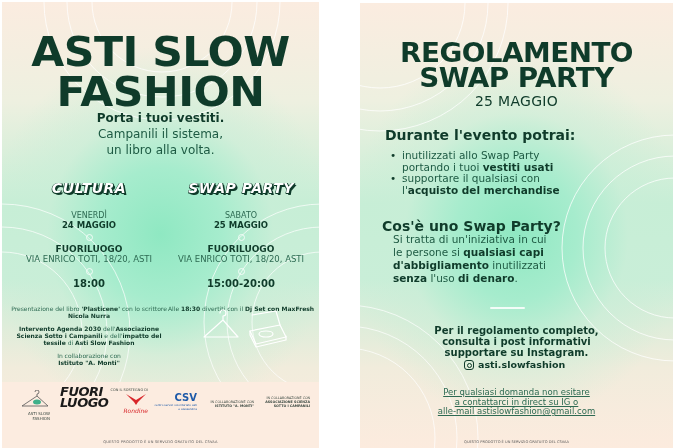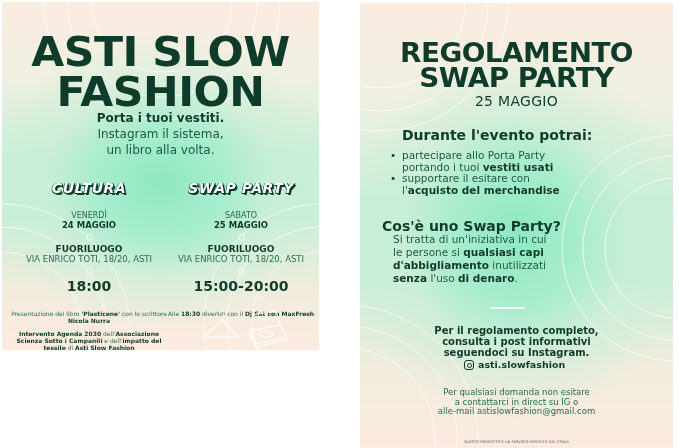--- a/index.html
+++ b/index.html
@@ -6,21 +6,21 @@
   html, body { width: 679px; height: 448px; background: #ffffff; overflow: hidden; }
   body { position: relative; font-family: "DejaVu Sans", "Liberation Sans", sans-serif; color: #0d3a2a; }
 
   .poster {
     position: absolute;
     overflow: hidden;
     background:
       radial-gradient(ellipse 55% 42% at 50% 52%, #8fe8c2 0%, #a6eccd 35%, rgba(200,238,215,0.6) 65%, rgba(251,236,224,0) 100%),
       linear-gradient(180deg, #fbece0 0%, #eef0e0 22%, #c7eed6 45%, #c9eed8 62%, #f1ecdc 82%, #fcebde 100%);
   }
-  #poster-left { left: 2px; top: 2px; width: 317px; height: 348px; }
+  #poster-left { left: 2px; top: 2px; width: 317px; height: 446px; }
   #poster-right { left: 360px; top: 3px; width: 313px; height: 445px; }
 
   .rings { position: absolute; pointer-events: none; }
   .rings svg { width: 100%; height: 100%; }
 
   .center { position: absolute; left: 0; right: 0; text-align: center; }
 
   .big-title {
     font-family: "DejaVu Sans", sans-serif;
     font-weight: 900; font-weight: bold;
@@ -40,46 +40,46 @@
     font-style: italic; font-weight: bold; font-size: 14px;
     color: #ffffff; letter-spacing: 0.5px;
     text-shadow: 1px 1px 0 #0f3b2a, -0.5px -0.5px 0 #0f3b2a, 1px -0.5px 0 #0f3b2a, -0.5px 1px 0 #0f3b2a, 2px 2px 0 #0f3b2a;
     margin-bottom: 9px;
   }
   .day { font-size: 8px; color: #2d6a52; line-height: 9px; margin-top: 15px; }
   .date { font-size: 8.5px; font-weight: bold; color: #0f3b2a; line-height: 10px; }
   .divider-dot { width: 7px; height: 7px; margin: 4px auto 3px; border: 1px solid rgba(255,255,255,0.8); border-radius: 50%; }
   .venue { font-size: 9px; font-weight: bold; color: #0f3b2a; line-height: 10px; }
   .addr { font-size: 8.5px; color: #2d6a52; line-height: 10px; white-space: nowrap; }
-  .time { font-size: 14px; font-weight: bold; color: #0f3b2a; margin: 2px 0 16px; }
+  .time { font-size: 10px; font-weight: bold; color: #0f3b2a; margin: 2px 0 16px; }
   .small { font-size: 6px; line-height: 7px; color: #2d6a52; margin-bottom: 6px; }
   .small b { color: #0f3b2a; }
 
   .icons-deco { position: absolute; left: 198px; top: 305px; width: 96px; height: 44px; }
 
   .footer-strip { position: absolute; left: 0; right: 0; top: 380px; height: 66px; background: #fcece0; }
   .logo { position: absolute; text-align: right; font-size: 4px; color: #38463f; }
   .footer-note { position: absolute; left: 0; right: 0; bottom: 4px; text-align: center; font-size: 3.6px; color: #5a5a5a; letter-spacing: 0.2px; }
 
   
   #poster-right .big-title { top: 38px; font-size: 26px; line-height: 25px; transform: scaleX(1.07); }
   #poster-right .date-sub { top: 90px; font-size: 14px; color: #0f3b2a; letter-spacing: 0.3px; }
-  .section-title { position: absolute; left: 42px; font-weight: bold; font-size: 14px; color: #0f3b2a; white-space: nowrap; }
+  .section-title { position: absolute; left: 25px; font-weight: bold; font-size: 14px; color: #0f3b2a; white-space: nowrap; }
   .bullets { position: absolute; left: 42px; top: 147px; font-size: 10.5px; line-height: 11.5px; color: #1e5a43; list-style: none; }
   .bullets li { position: relative; padding-left: 0; }
   .bullets li::before { content: "•"; position: absolute; left: -12px; top: 0; color: #0f3b2a; }
   .bullets b { color: #0f3b2a; }
   .para { position: absolute; left: 33px; top: 230px; font-size: 10.5px; line-height: 13px; color: #1e5a43; }
   .para b { color: #0f3b2a; }
   .bar { position: absolute; left: 130px; top: 304px; width: 35px; height: 2px; background: rgba(255,255,255,0.85); border-radius: 1px; }
   .cta { top: 322px; font-size: 10px; line-height: 11px; font-weight: bold; color: #0f3b2a; }
   .ig { position: absolute; top: 356px; left: 104px; font-size: 9.5px; font-weight: bold; color: #0f3b2a; display: flex; align-items: center; gap: 4px; }
   .ig-icon { width: 10px; height: 10px; border: 1.3px solid #0f3b2a; border-radius: 3px; position: relative; }
   .ig-icon::after { content: ""; position: absolute; left: 2px; top: 2px; width: 3px; height: 3px; border: 1.2px solid #0f3b2a; border-radius: 50%; }
-  .contact { top: 385px; font-size: 8.5px; line-height: 9.5px; color: #2d6a52; }
+  .contact { top: 385px; font-size: 8.5px; line-height: 9.5px; color: #2d6a52; text-decoration: underline; }
   .note-r { position: absolute; left: 0; right: 0; top: 437px; text-align: center; font-size: 3.6px; color: #5a5a5a; }
 </style>
 </head>
 <body>
 
 <div class="poster" id="poster-left">
   <div class="rings" style="left:40px; top:-120px; width:240px; height:240px;">
     <svg viewBox="0 0 240 240">
         <g fill="none" stroke="rgba(255,255,255,0.75)" stroke-width="1">
           <circle cx="120" cy="120" r="70"></circle>
@@ -106,21 +106,21 @@
         </g>
       </svg>
   </div>
 
   <div class="center big-title">
     <div>ASTI SLOW</div>
     <div>FASHION</div>
   </div>
   <div class="center subtitle">
     <div><b>Porta i tuoi vestiti.</b></div>
-    <div>Instagram il sistema,</div>
+    <div>Campanili il sistema,</div>
     <div>un libro alla volta.</div>
   </div>
 
   <div class="col left">
     <div class="col-head">CULTURA</div>
     <div class="day">VENERDÌ</div>
     <div class="date">24 MAGGIO</div>
     <div class="divider-dot"></div>
     <div class="venue">FUORILUOGO</div>
     <div class="addr">VIA ENRICO TOTI, 18/20, ASTI</div>
@@ -228,43 +228,43 @@
 
   <div class="center big-title">
     <div>REGOLAMENTO</div>
     <div>SWAP PARTY</div>
   </div>
   <div class="center date-sub">25 MAGGIO</div>
 
   <div class="section-title" style="top:124px;">Durante l'evento potrai:</div>
   <ul class="bullets">
     <li>
-      <span>partecipare allo Porta Party</span><br>
+      <span>inutilizzati allo Swap Party</span><br>
       <span>portando i tuoi </span><b>vestiti usati</b>
     </li>
     <li>
-      <span>supportare il esitare con</span><br>
+      <span>supportare il qualsiasi con</span><br>
       <span>l'</span><b>acquisto del merchandise</b>
     </li>
   </ul>
 
   <div class="section-title" style="top:215px; left:22px;">Cos'è uno Swap Party?</div>
   <div class="para">
     <div>Si tratta di un'iniziativa in cui</div>
     <div><span>le persone si </span><b>qualsiasi capi</b></div>
     <div><b>d'abbigliamento</b><span> inutilizzati</span></div>
     <div><b>senza</b><span> l'uso </span><b>di denaro</b><span>.</span></div>
   </div>
 
   <div class="bar"></div>
 
   <div class="center cta">
     <div>Per il regolamento completo,</div>
     <div>consulta i post informativi</div>
-    <div>seguendoci su Instagram.</div>
+    <div>supportare su Instagram.</div>
   </div>
 
   <div class="ig">
     <span class="ig-icon"></span>
     <span>asti.slowfashion</span>
   </div>
 
   <div class="center contact">
     <div>Per qualsiasi domanda non esitare</div>
     <div>a contattarci in direct su IG o</div>

